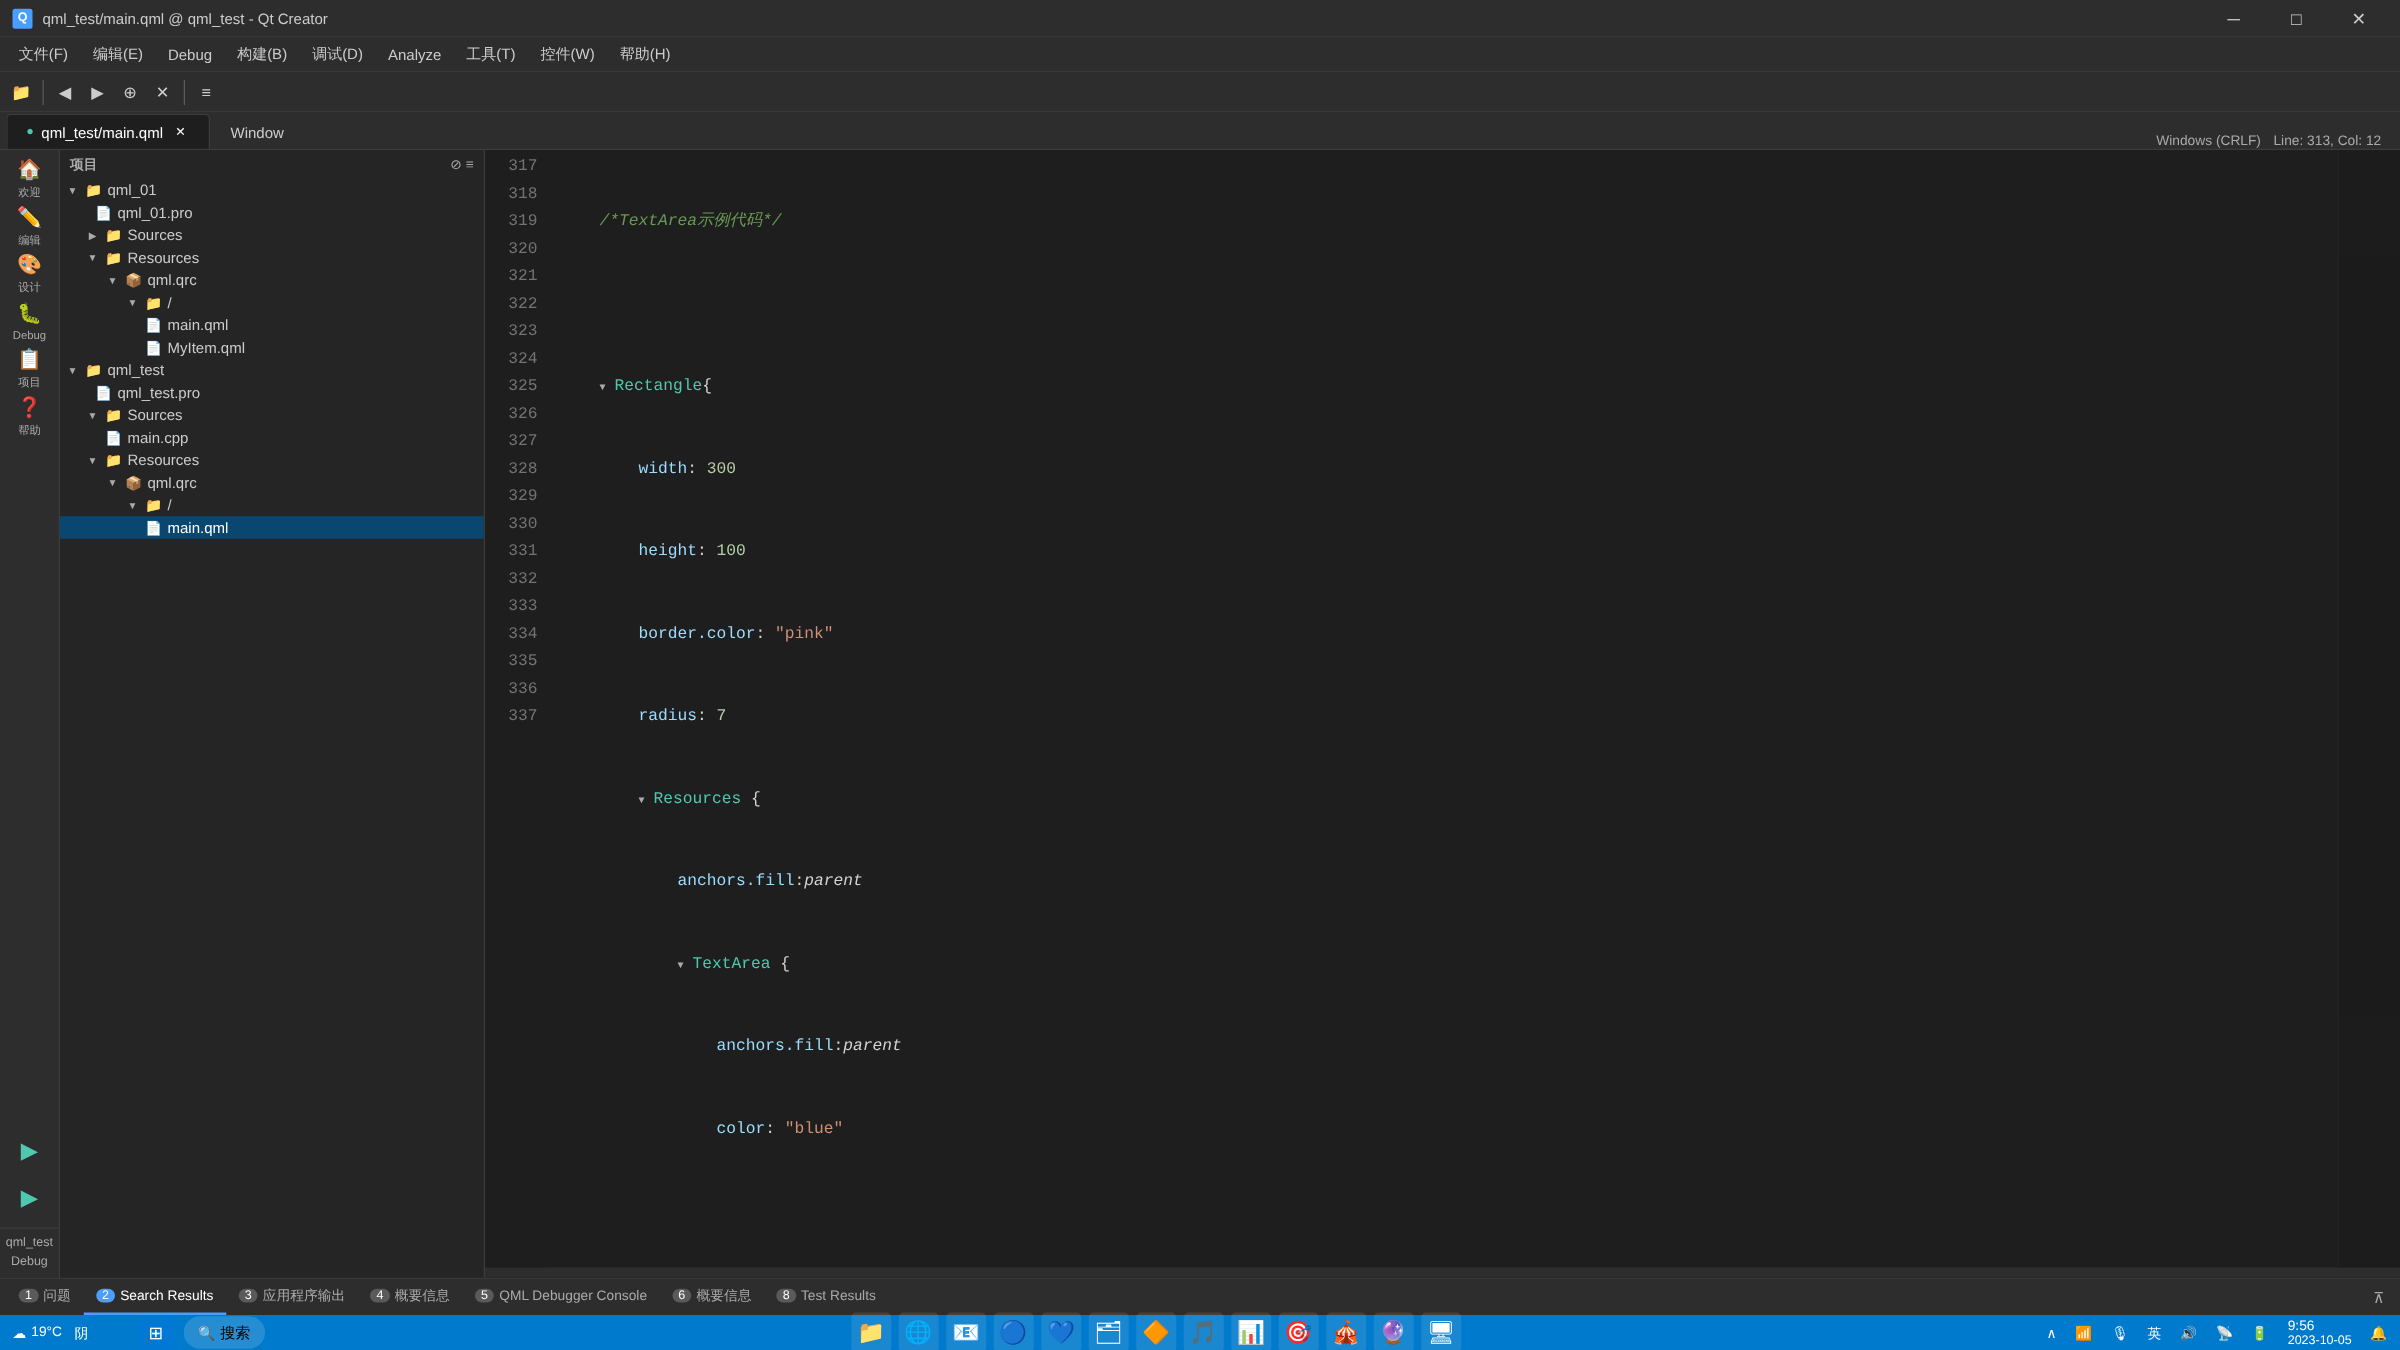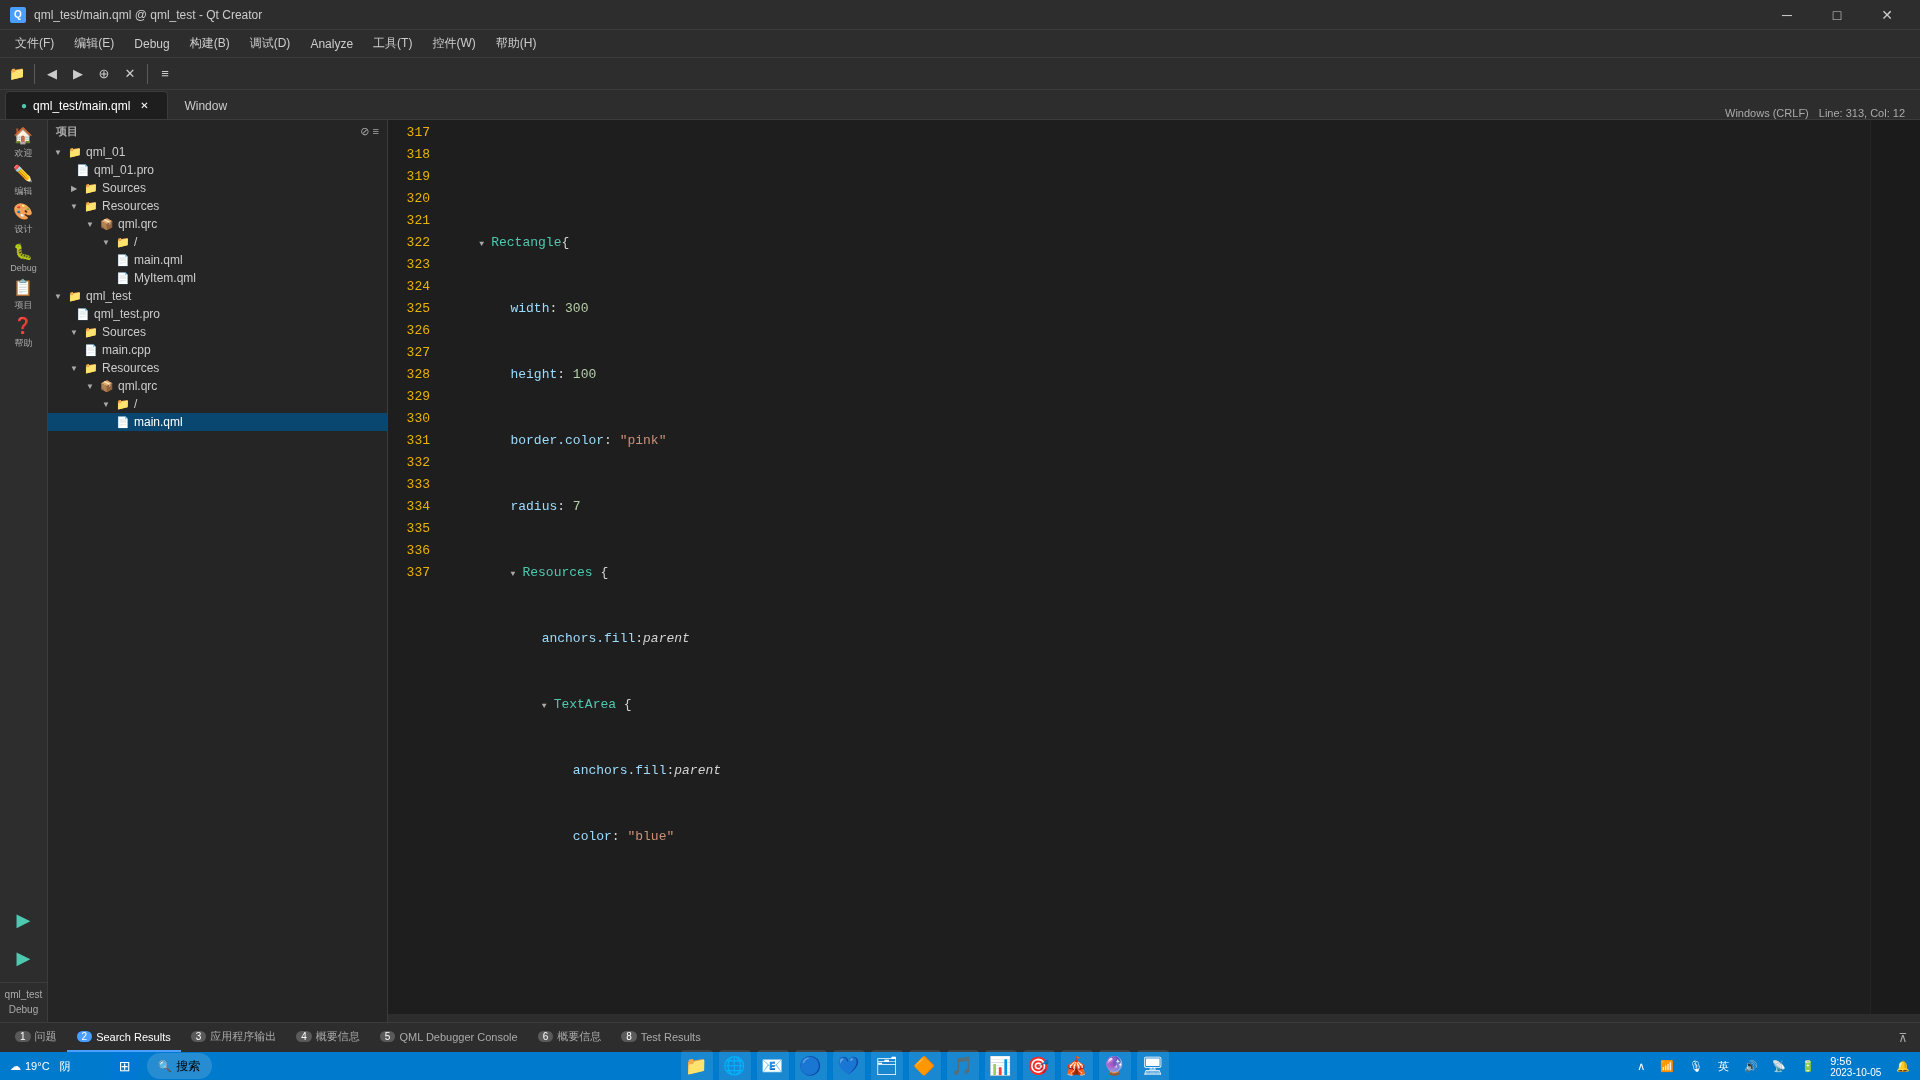--- a/index.html
+++ b/index.html
@@ -189,21 +189,21 @@
       flex: 1;
       display: flex;
       overflow: hidden;
       font-family: 'Consolas', 'Courier New', monospace;
       font-size: 13px;
       line-height: 22px;
     }
     .line-numbers {
       width: 50px;
       background: #1e1e1e;
-      color: #eab308;
+      color: #737373;
       padding: 0 8px;
       text-align: right;
       user-select: none;
       flex-shrink: 0;
       padding-top: 2px;
     }
     .code-content {
       flex: 1;
       padding: 2px 0 2px 10px;
       overflow: auto;
@@ -554,20 +554,21 @@
         <div class="line-num-row">331</div>
         <div class="line-num-row">332</div>
         <div class="line-num-row">333</div>
         <div class="line-num-row">334</div>
         <div class="line-num-row">335</div>
         <div class="line-num-row">336</div>
         <div class="line-num-row">337</div>
       </div>
 
       <div class="code-content" style="font-family:Consolas,'Courier New',monospace;font-size:13px;line-height:22px;color:#d4d4d4;">
+        <div class="line"><span style="color:#569cd6;">    </span><span class="comment">/*TextArea示例代码*/</span></div>
         <div class="line">&nbsp;</div>
         <div class="line"><span style="color:#d4d4d4;">    </span><span class="fold-arrow">▼</span><span style="color:#4ec9b0;">Rectangle</span><span style="color:#d4d4d4;">{</span></div>
         <div class="line"><span style="color:#d4d4d4;">        </span><span class="prop">width</span><span style="color:#d4d4d4;">: </span><span class="val-num">300</span></div>
         <div class="line"><span style="color:#d4d4d4;">        </span><span class="prop">height</span><span style="color:#d4d4d4;">: </span><span class="val-num">100</span></div>
         <div class="line"><span style="color:#d4d4d4;">        </span><span class="prop">border.color</span><span style="color:#d4d4d4;">: </span><span class="val-str">"pink"</span></div>
         <div class="line"><span style="color:#d4d4d4;">        </span><span class="prop">radius</span><span style="color:#d4d4d4;">: </span><span class="val-num">7</span></div>
         <div class="line"><span style="color:#d4d4d4;">        </span><span class="fold-arrow">▼</span><span style="color:#4ec9b0;">Resources</span><span style="color:#d4d4d4;"> {</span></div>
         <div class="line"><span style="color:#d4d4d4;">            </span><span class="prop">anchors.fill</span><span style="color:#d4d4d4;">:</span><span style="color:#d4d4d4;font-style:italic;">parent</span></div>
         <div class="line"><span style="color:#d4d4d4;">            </span><span class="fold-arrow">▼</span><span style="color:#4ec9b0;">TextArea</span><span style="color:#d4d4d4;"> {</span></div>
         <div class="line"><span style="color:#d4d4d4;">                </span><span class="prop">anchors.fill</span><span style="color:#d4d4d4;">:</span><span style="color:#d4d4d4;font-style:italic;">parent</span></div>

